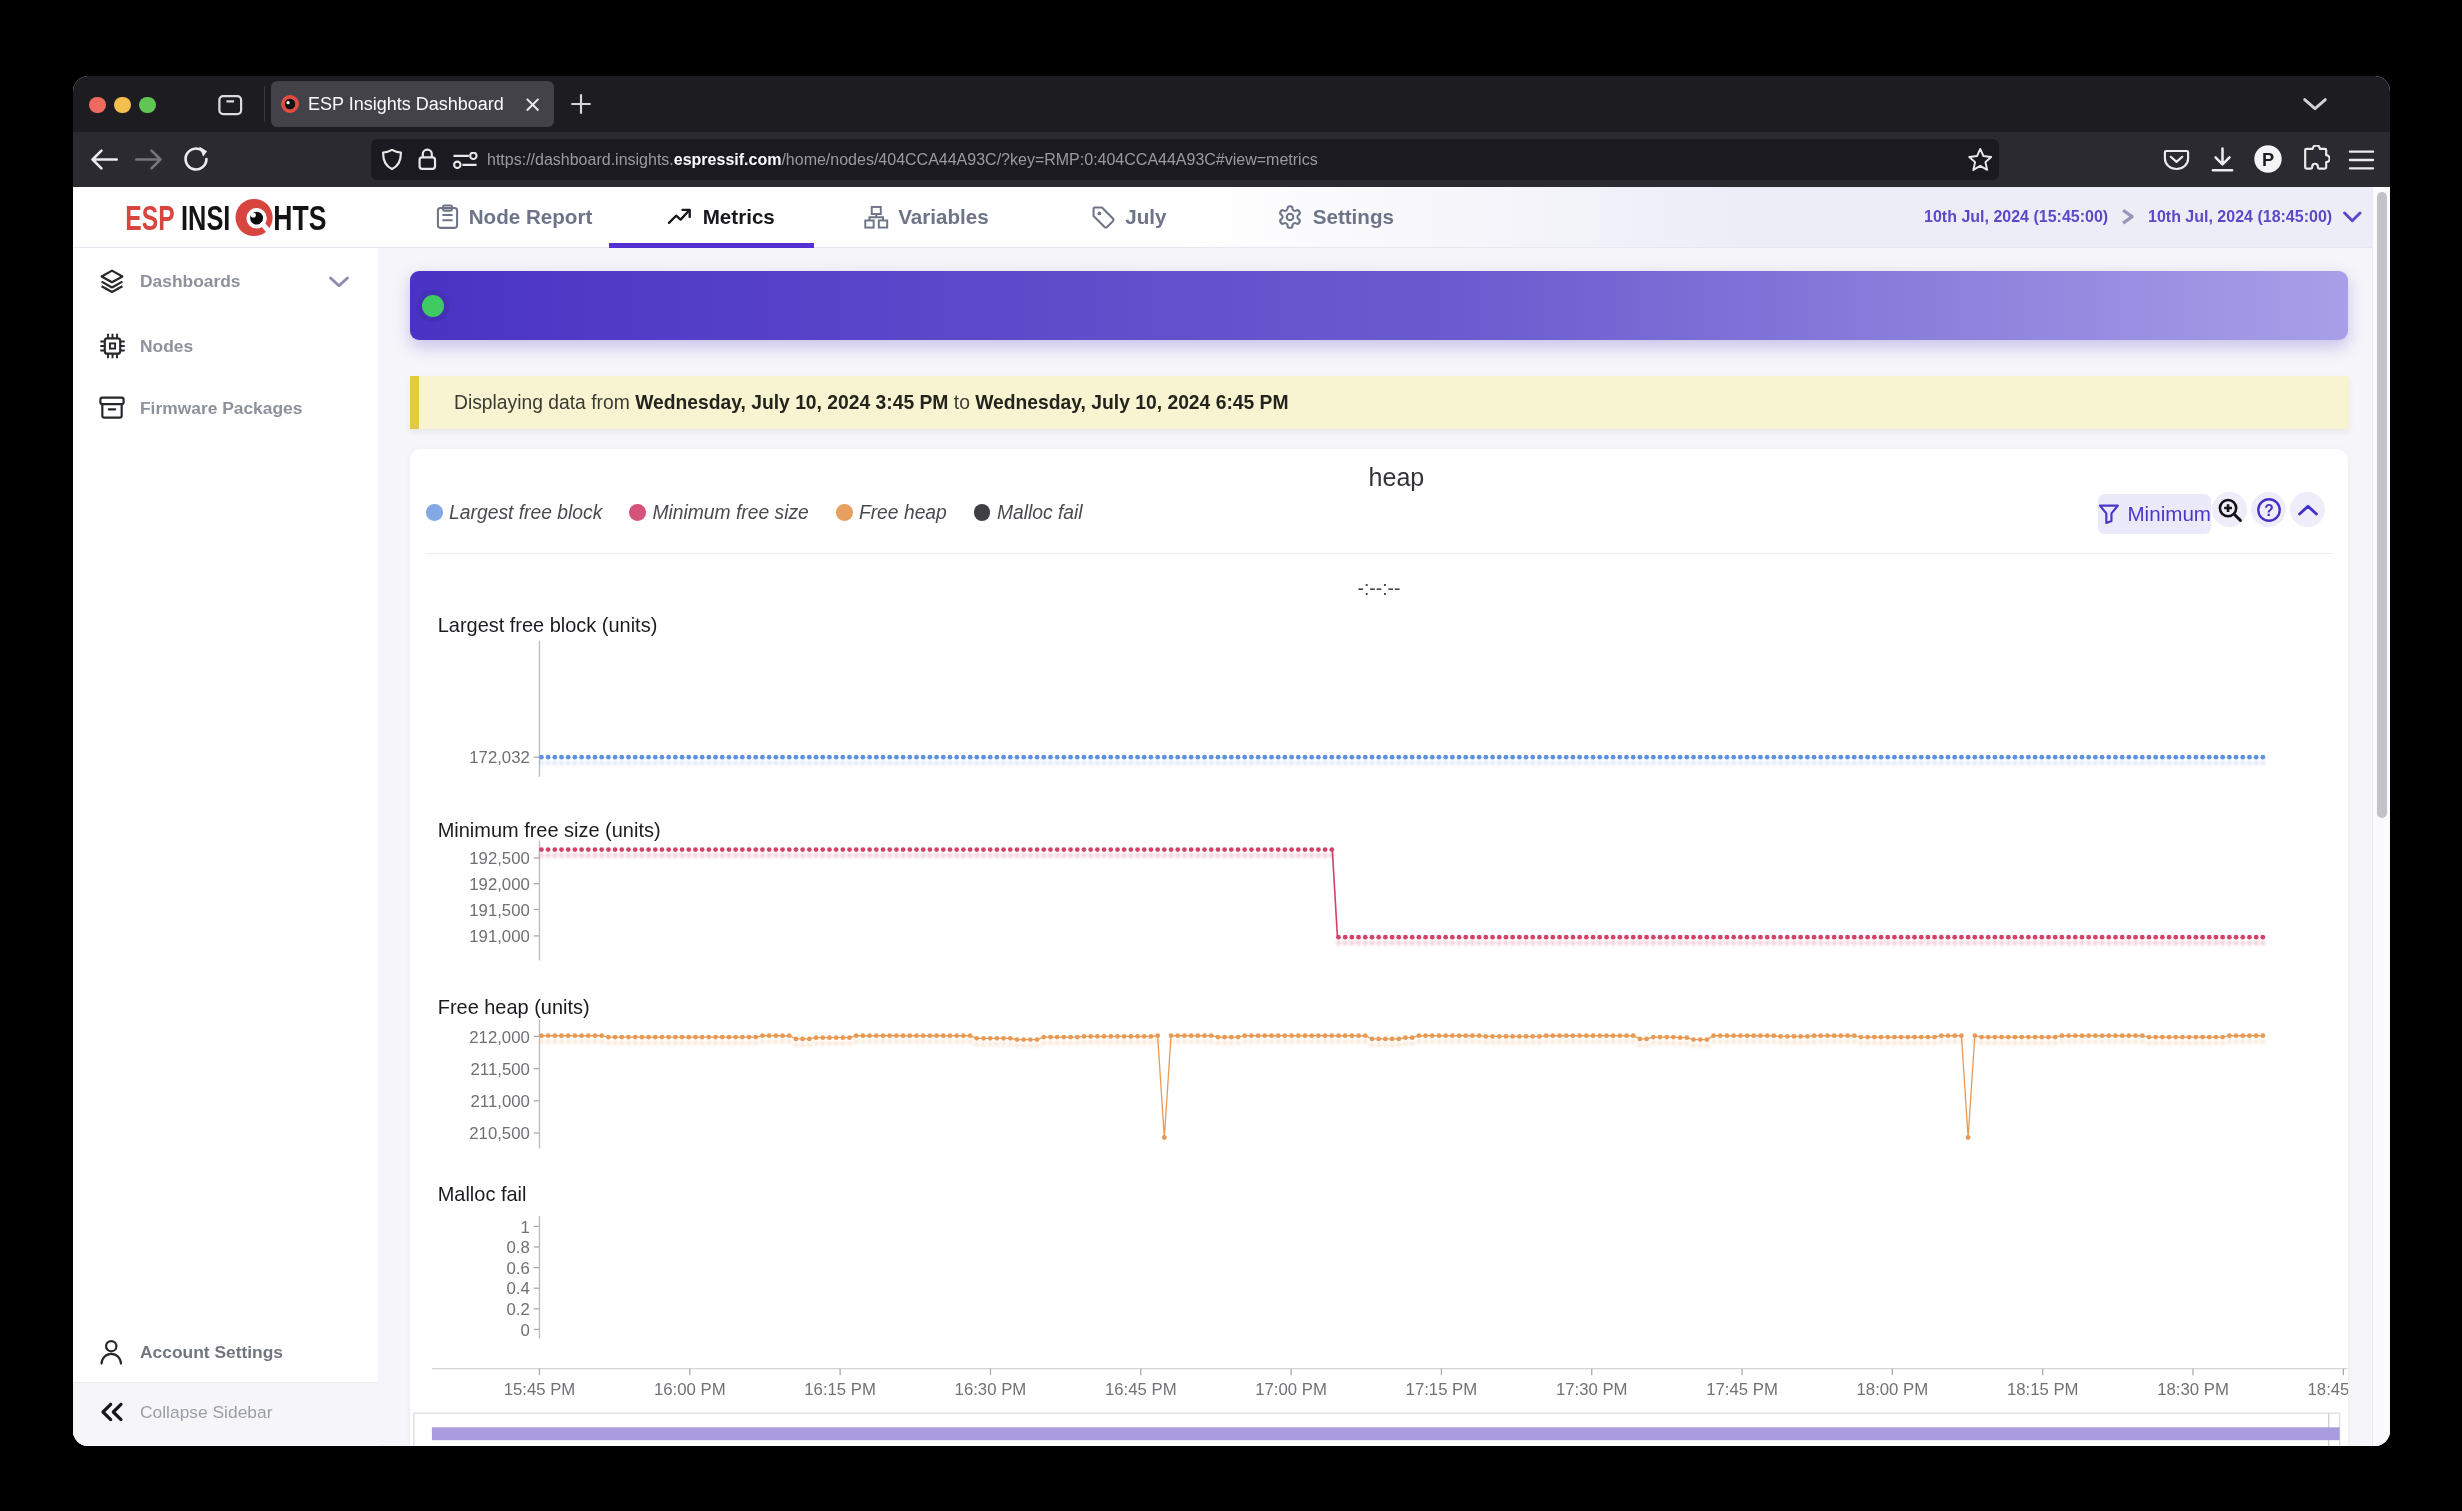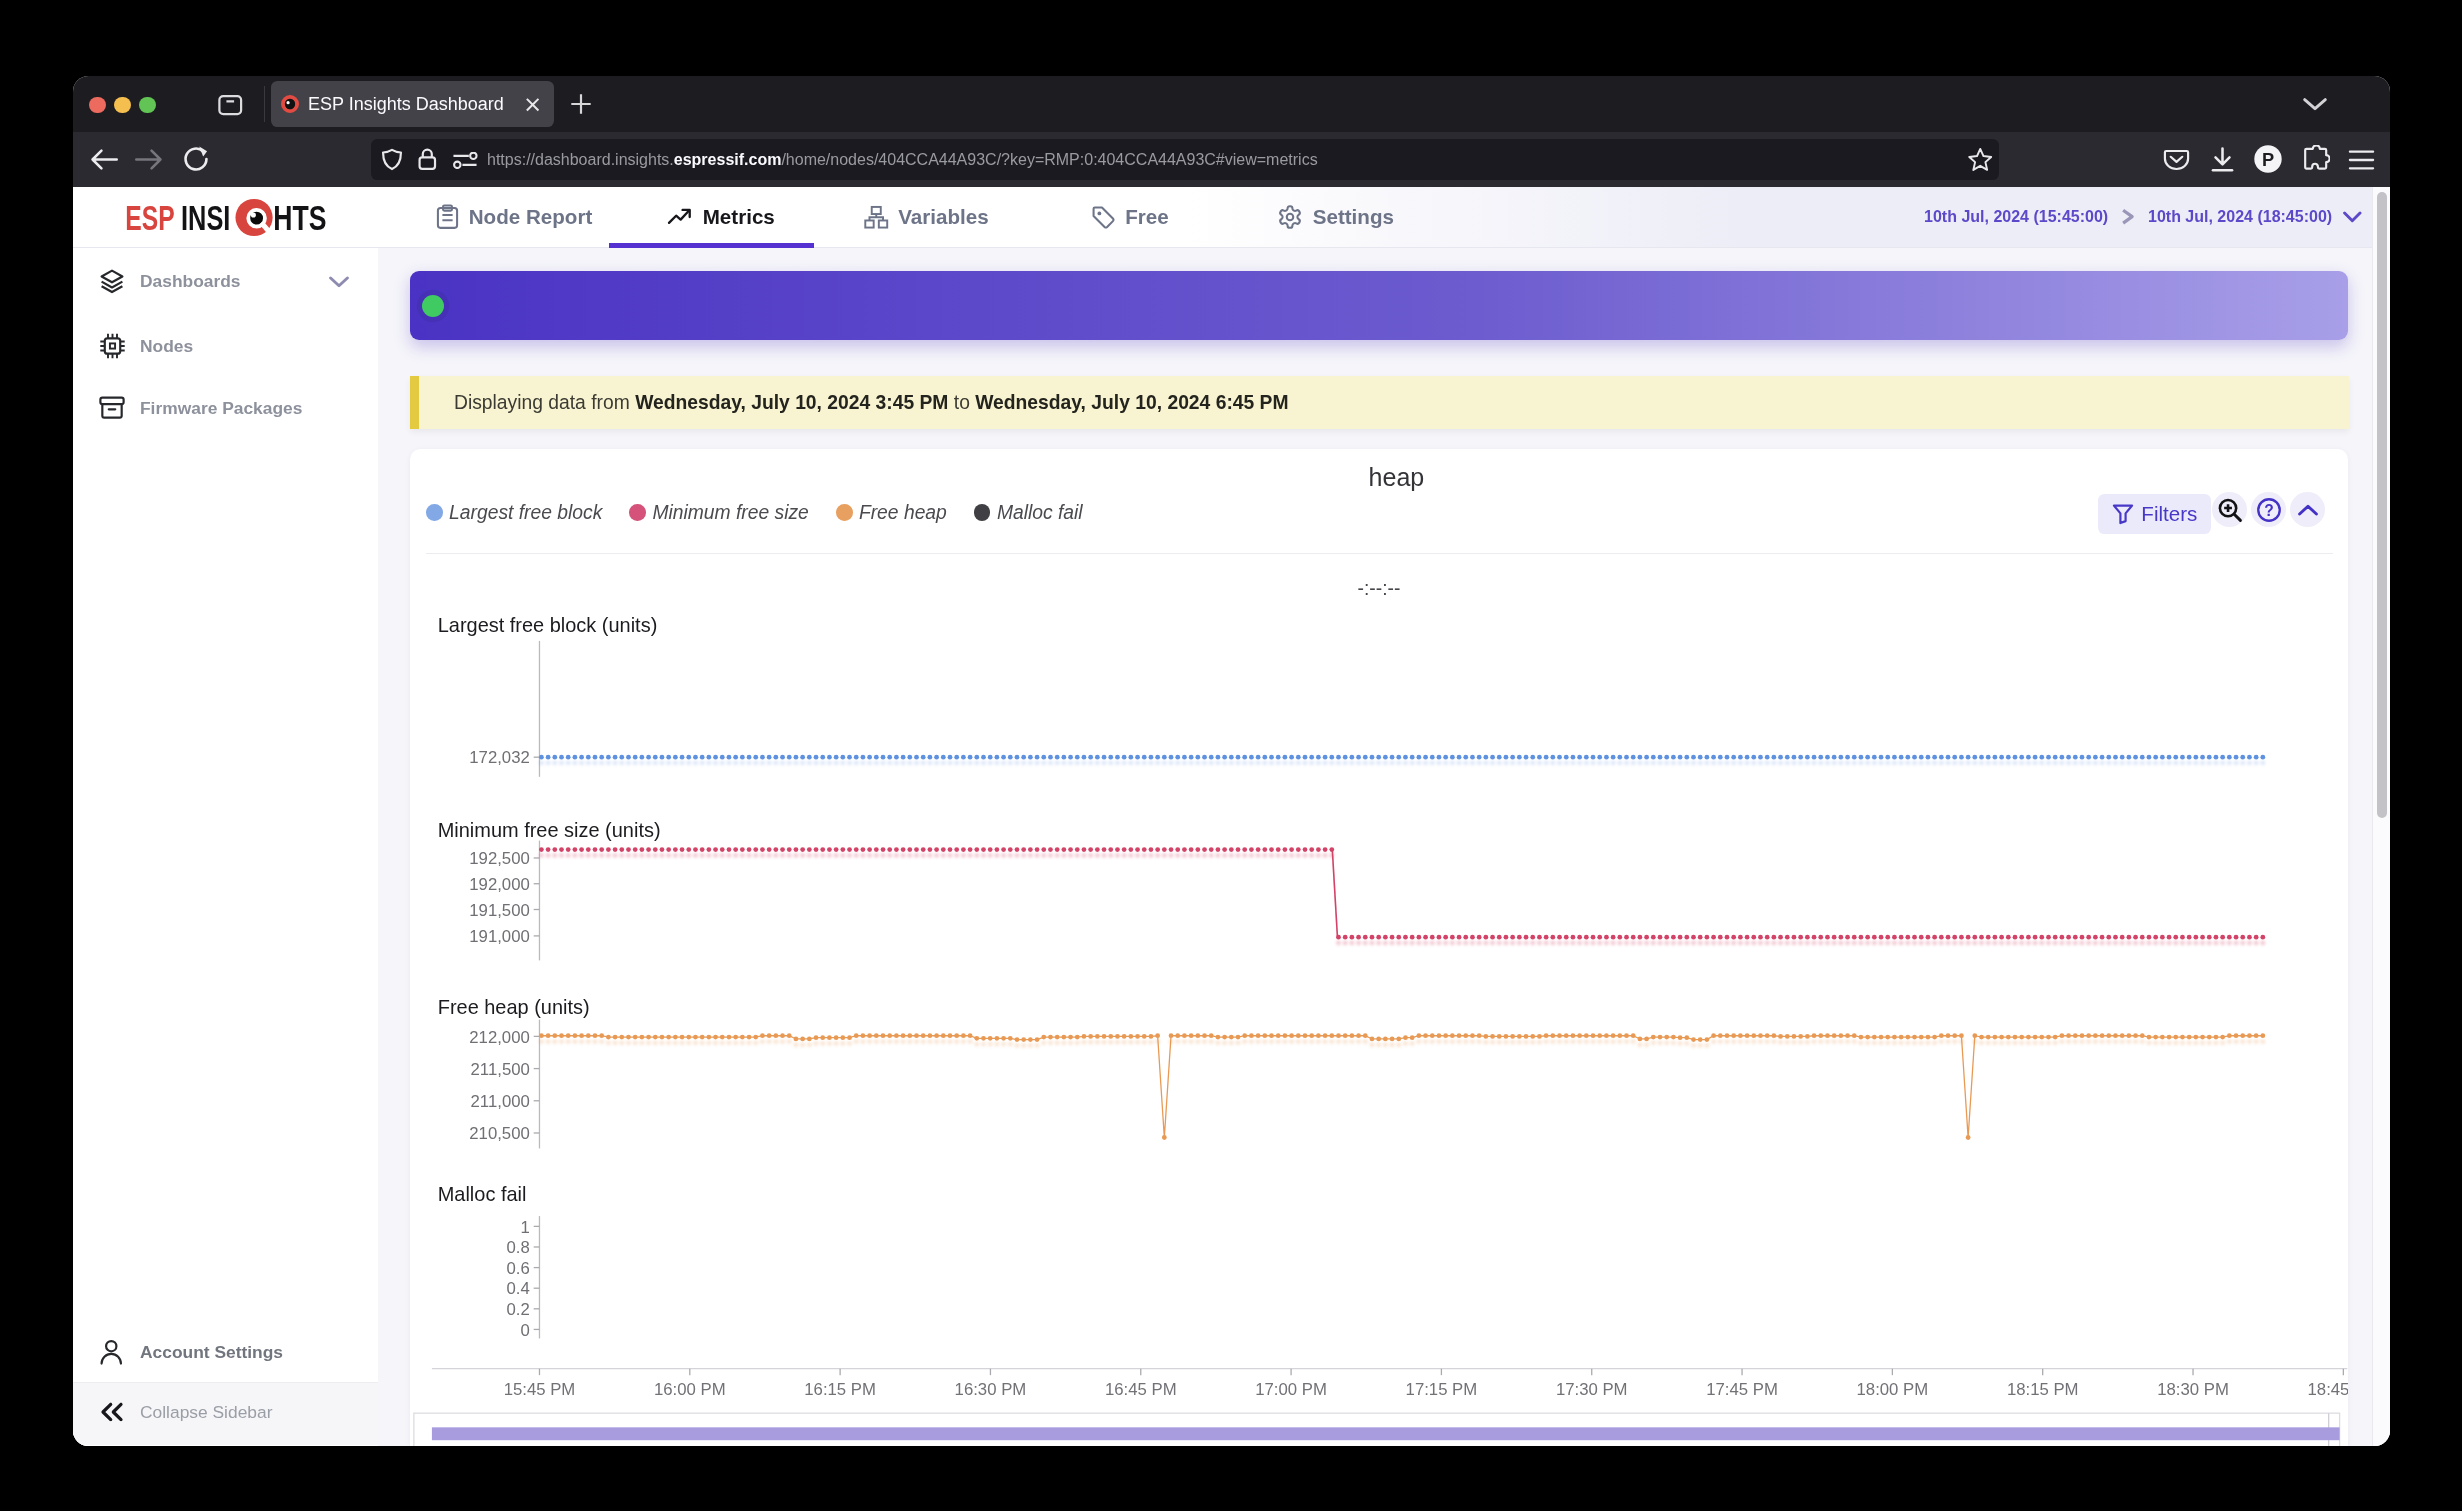--- a/index.html
+++ b/index.html
@@ -190,21 +190,21 @@
             <rect x="23" y="24" width="13" height="11" fill="none" stroke="#6d7488" stroke-width="3"></rect>
             <path d="M19 14 V19 M8.5 24 V19 H29.5 V24" fill="none" stroke="#6d7488" stroke-width="3"></path>
           </svg>
           <span>Variables</span>
         </div>
       <div class="navitem" style="left:1018px;">
           <svg class="icon" width="24.5" height="24.5" viewBox="0 0 38 38" style="">
             <path d="M4 6 a2 2 0 0 1 2-2 H17 L34 21 a3 3 0 0 1 0 4 L25 34 a3 3 0 0 1 -4 0 L4 17 Z" fill="none" stroke="#6d7488" stroke-width="3.2" stroke-linejoin="round"></path>
             <circle cx="13" cy="13" r="3" fill="#6d7488"></circle>
           </svg>
-          <span>Free</span>
+          <span>July</span>
         </div>
       <div class="navitem" style="left:1204px;">
           <svg class="icon" width="26" height="26" viewBox="0 0 24 24" style="">
             <path d="M12.22 2h-.44a2 2 0 0 0-2 2v.18a2 2 0 0 1-1 1.73l-.43.25a2 2 0 0 1-2 0l-.15-.08a2 2 0 0 0-2.73.73l-.22.38a2 2 0 0 0 .73 2.73l.15.1a2 2 0 0 1 1 1.72v.51a2 2 0 0 1-1 1.74l-.15.09a2 2 0 0 0-.73 2.73l.22.38a2 2 0 0 0 2.73.73l.15-.08a2 2 0 0 1 2 0l.43.25a2 2 0 0 1 1 1.73V20a2 2 0 0 0 2 2h.44a2 2 0 0 0 2-2v-.18a2 2 0 0 1 1-1.73l.43-.25a2 2 0 0 1 2 0l.15.08a2 2 0 0 0 2.73-.73l.22-.39a2 2 0 0 0-.73-2.73l-.15-.08a2 2 0 0 1-1-1.74v-.5a2 2 0 0 1 1-1.74l.15-.09a2 2 0 0 0 .73-2.73l-.22-.38a2 2 0 0 0-2.73-.73l-.15.08a2 2 0 0 1-2 0l-.43-.25a2 2 0 0 1-1-1.73V4a2 2 0 0 0-2-2z" fill="none" stroke="#6d7488" stroke-width="1.9"></path>
             <circle cx="12" cy="12" r="3" fill="none" stroke="#6d7488" stroke-width="1.9"></circle>
           </svg>
           <span>Settings</span>
         </div>
       <div class="dates">
           <span>10th Jul, 2024 (15:45:00)</span>
@@ -289,21 +289,21 @@
           <div class="ltext">Minimum free size</div>
         <div class="ldot" style="background:#e8a061;margin-left:10.3px;"></div>
           <div class="ltext">Free heap</div>
         <div class="ldot" style="background:#3f3f44;margin-left:10.3px;"></div>
           <div class="ltext">Malloc fail</div>
       </div>
       <div class="filters">
           <svg class="icon" width="22" height="22" viewBox="0 0 34 34" style="">
             <path d="M3 4 H31 L21 16 V28 L13 31 V16 Z" fill="none" stroke="#4838c8" stroke-width="3.4" stroke-linejoin="round"></path>
           </svg>
-          <span>Filters</span>
+          <span>Minimum</span>
         </div>
       <div class="cbtn" style="left:1802px;">
           <svg class="icon" width="26" height="26" viewBox="0 0 40 40" style="">
             <circle cx="17" cy="17" r="12.5" fill="none" stroke="#131316" stroke-width="4"></circle>
             <path d="M26.5 26.5 L36 36" stroke="#131316" stroke-width="4.5" stroke-linecap="round"></path>
             <path d="M17 11 V23 M11 17 H23" stroke="#131316" stroke-width="4"></path>
           </svg>
         </div>
       <div class="cbtn" style="left:1841px;">
           <svg class="icon" width="26" height="26" viewBox="0 0 40 40" style="">

